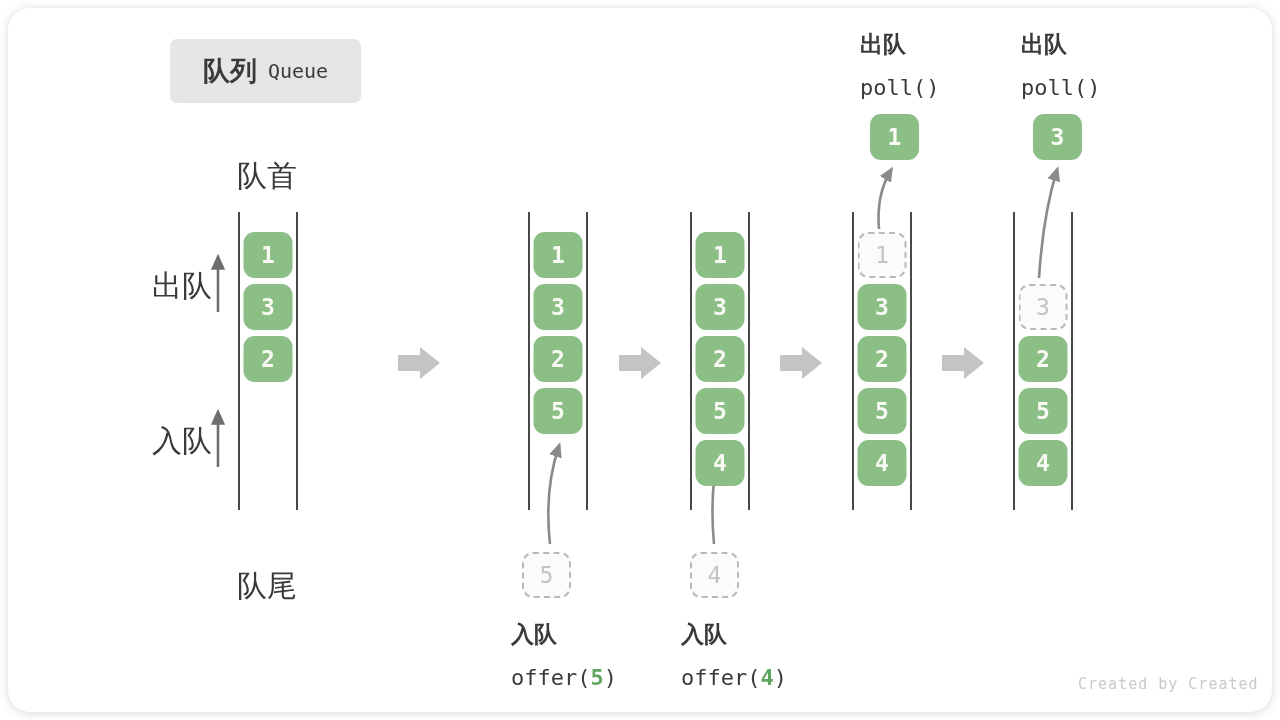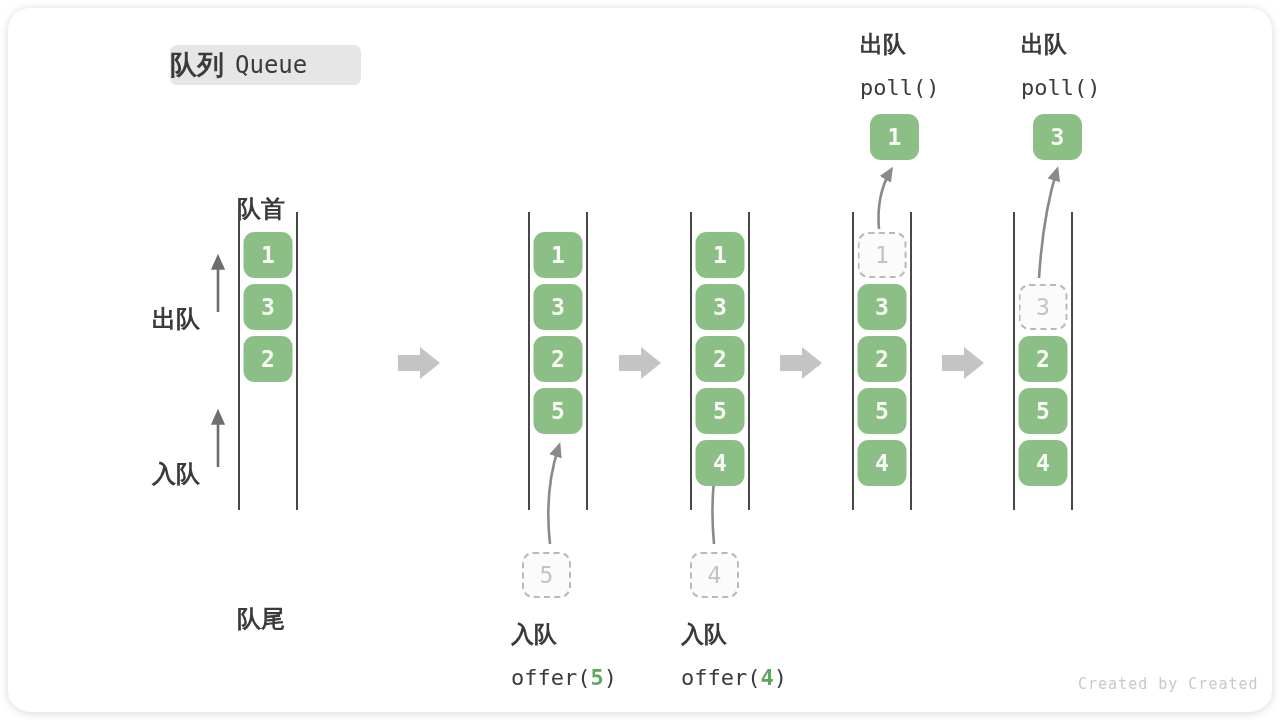--- a/index.html
+++ b/index.html
@@ -11,29 +11,29 @@
   }
   .card{
     position:absolute;left:8px;top:8px;width:1264px;height:704px;
     background:#ffffff;border-radius:22px;
     box-shadow:0 1px 10px rgba(0,0,0,0.16);
   }
   .layer{position:absolute;left:0;top:0;width:1280px;height:720px;}
 
   
   .title-badge{
-    position:absolute;left:170px;top:45px;width:191px;height:40px;
+    position:absolute;left:170px;top:39px;width:191px;height:64px;
     background:var(--badge-bg,#e6e6e6);border-radius:7px;
-    display:flex;align-items:center;gap:11px;
+    display:flex;align-items:center;justify-content:center;gap:11px;
   }
   .title-badge .zh{font-weight:700;font-size:27px;color:var(--text-dark,#3a3a3a);}
-  .title-badge .en{font-family:"DejaVu Sans Mono",monospace;font-size:24px;color:var(--text-dark,#3a3a3a);}
+  .title-badge .en{font-family:"DejaVu Sans Mono",monospace;font-size:20px;color:var(--text-dark,#3a3a3a);}
 
   
-  .lbl{position:absolute;font-weight:700;font-size:24px;color:var(--text-dark,#3a3a3a);white-space:nowrap;margin-top:37px;}
+  .lbl{position:absolute;font-weight:400;font-size:30px;color:var(--text-dark,#3a3a3a);white-space:nowrap;}
   .lbl.front{left:237px;top:156px;}
   .lbl.rear{left:237px;top:566px;}
   .lbl.side-deq{left:152px;top:266px;}
   .lbl.side-enq{left:152px;top:421px;}
 
   
   .queue{position:absolute;top:212px;width:60px;height:298px;}
   .queue .rail{position:absolute;top:0;width:2px;height:100%;background:var(--line,#484848);}
   .queue .rail.l{left:0;}
   .queue .rail.r{right:0;}

